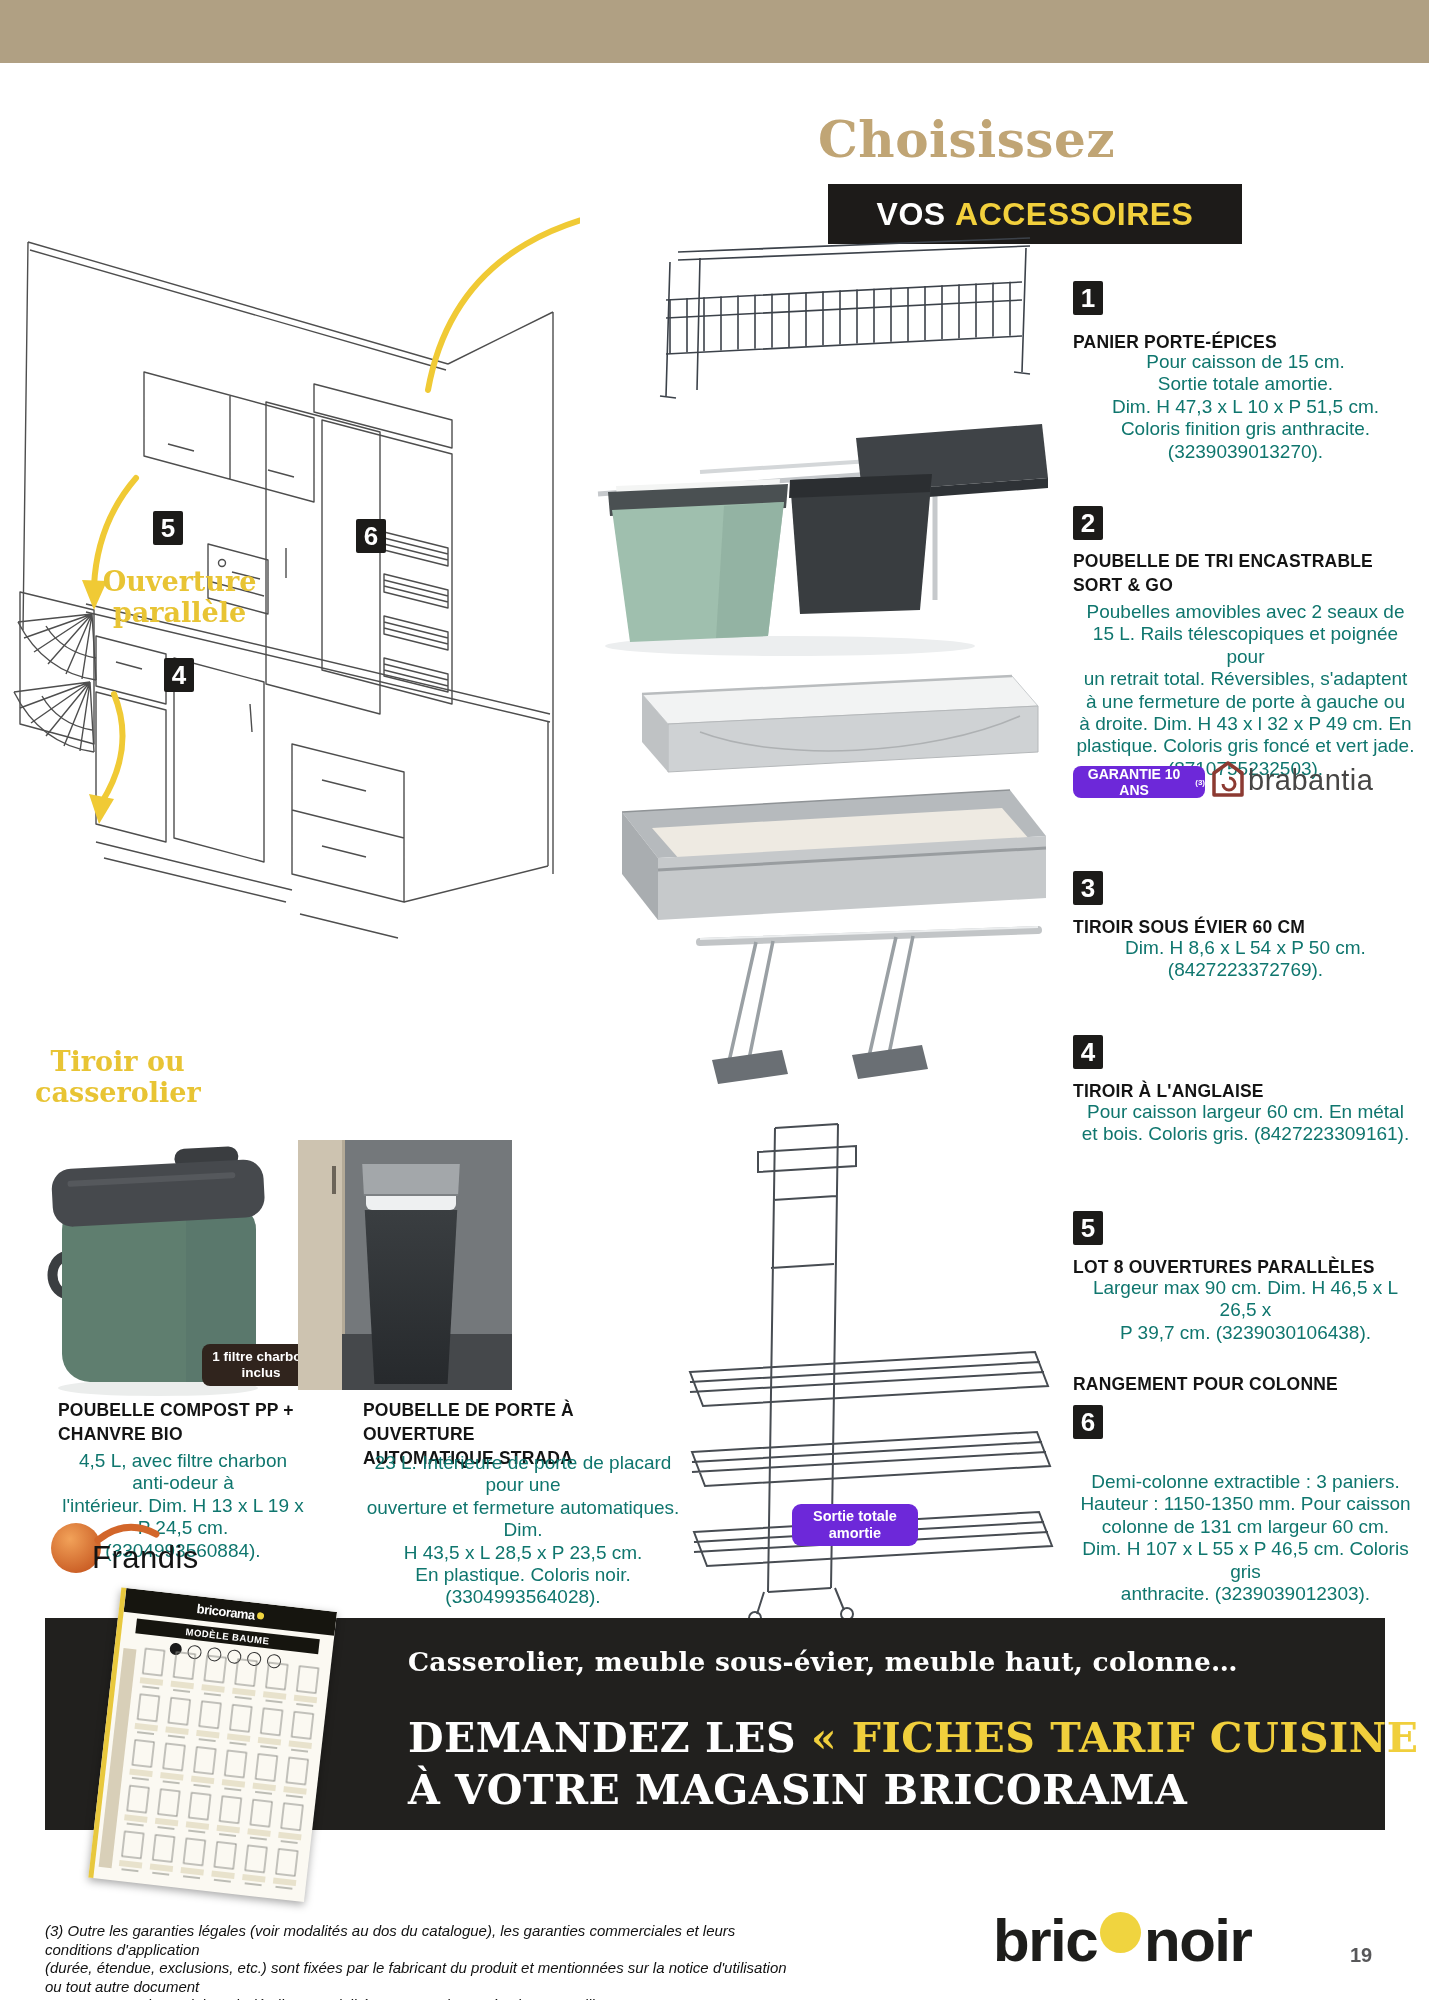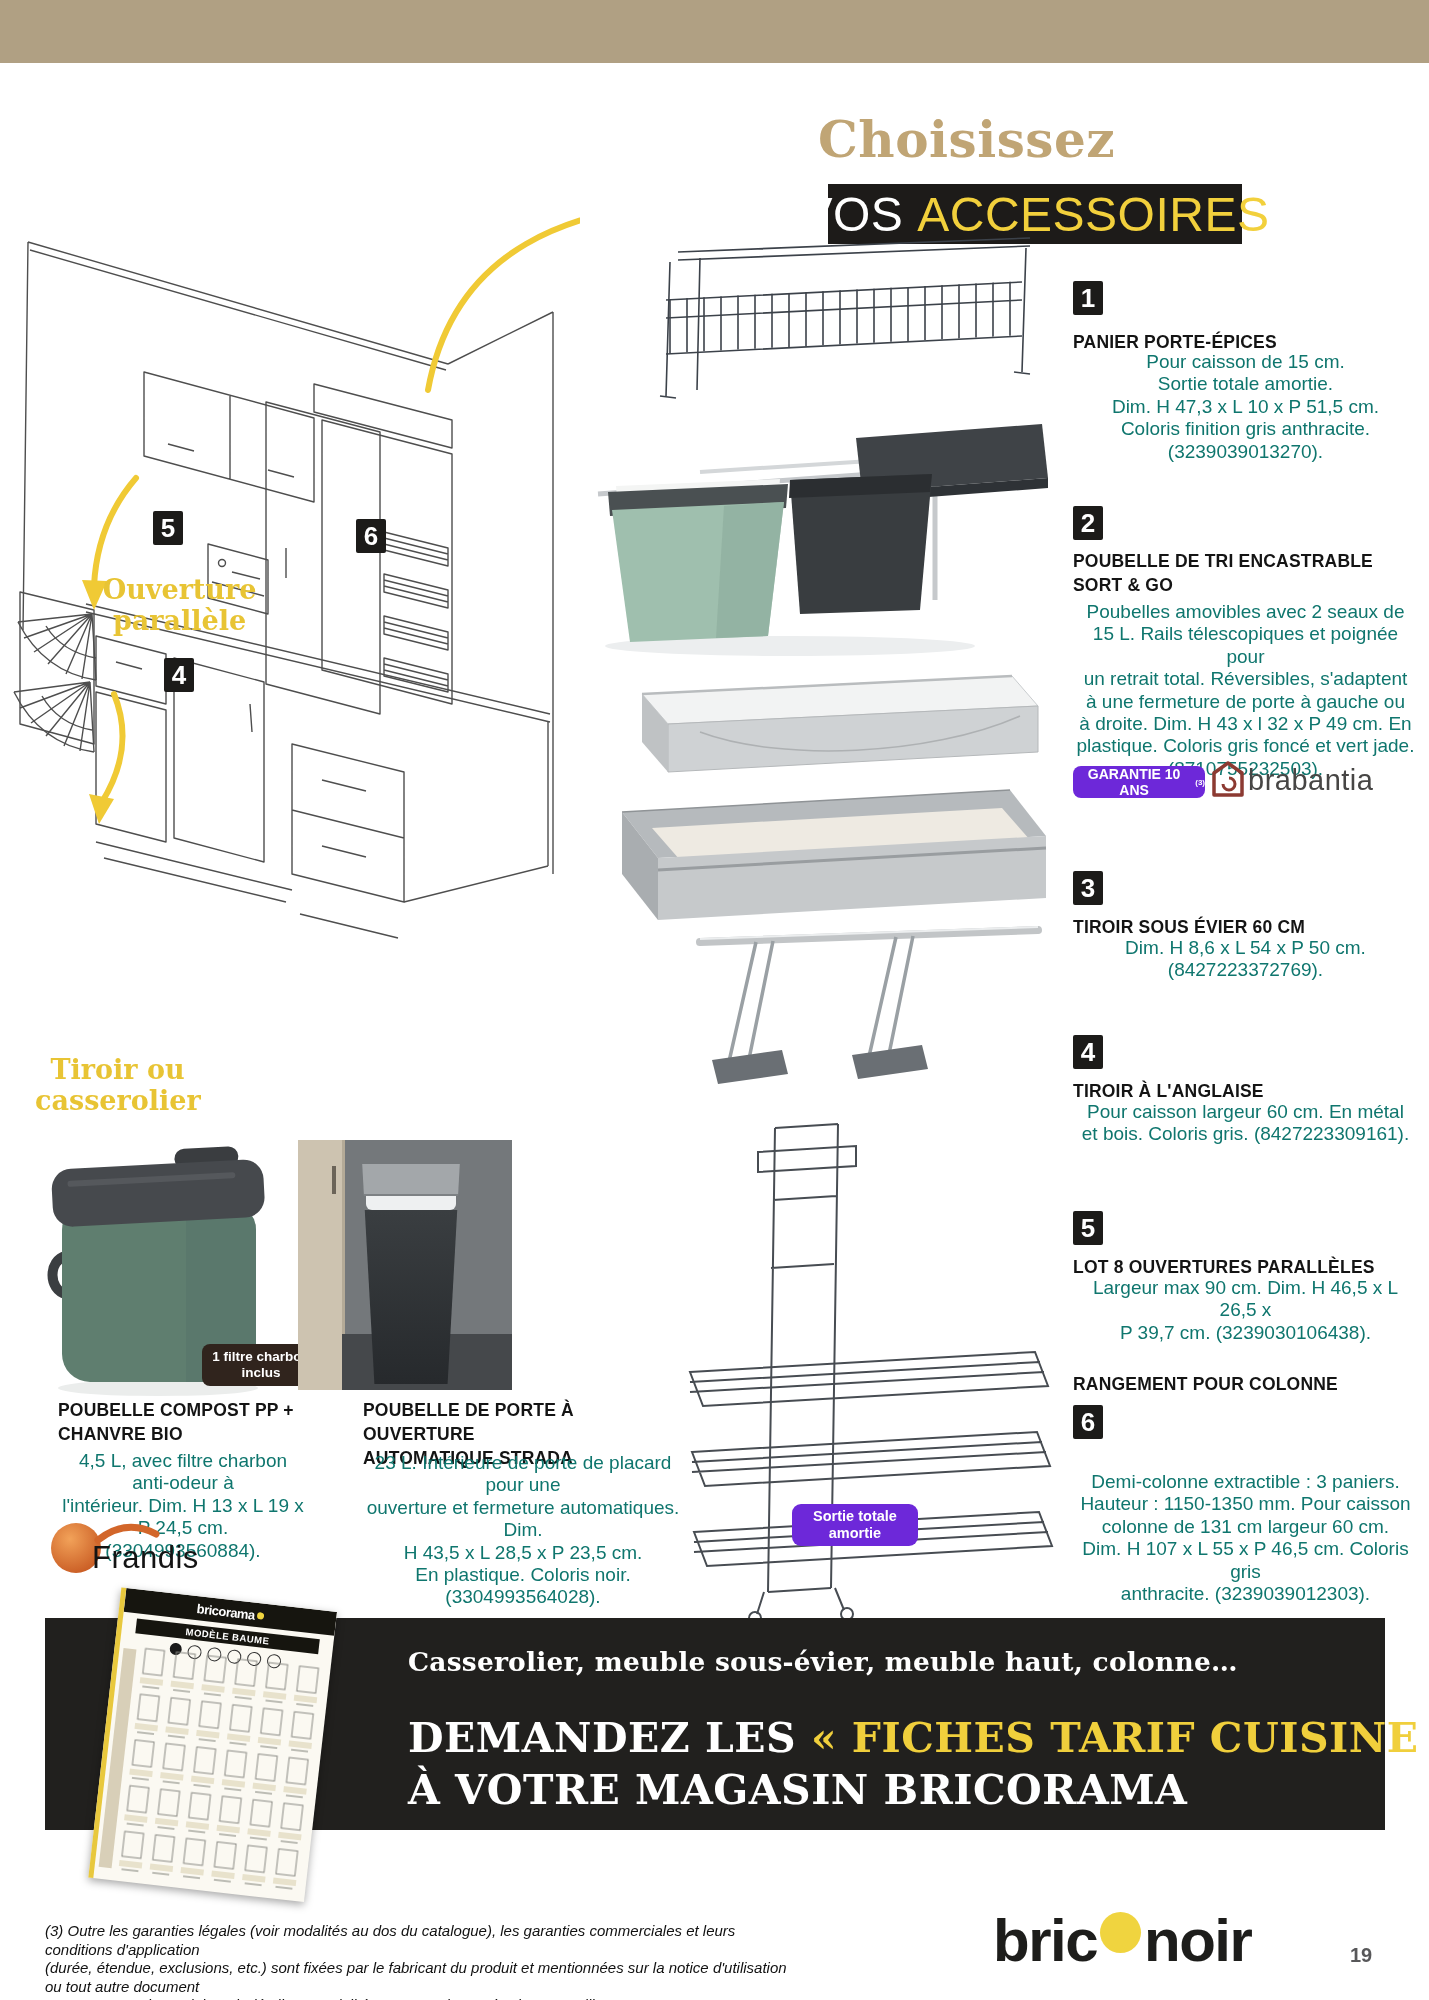--- a/index.html
+++ b/index.html
@@ -3,29 +3,29 @@
 <meta charset="utf-8">
 <style>
   html,body{margin:0;padding:0;background:#e8e8e8;}
   .page{position:relative;width:1429px;height:2000px;background:#ffffff;overflow:hidden;
         font-family:"Liberation Sans",sans-serif;margin:0 auto;}
   .abs{position:absolute;}
   .topbar{left:0;top:0;width:1429px;height:63px;background:#b0a083;}
   .title-tan{font-family:"DejaVu Serif",serif;font-weight:bold;font-size:50px;color:#c0a575;letter-spacing:.5px;}
   .vosbox{left:828px;top:184px;width:414px;height:60px;background:#1d1b19;display:flex;align-items:center;justify-content:center;}
   .vosbox .w{color:#ffffff;} .vosbox .y{color:#f2d03c;}
-  .vosline{font-weight:normal;font-size:48px;letter-spacing:.5px;white-space:pre;text-align:center;}
+  .vosline{font-weight:bold;font-size:32px;letter-spacing:.5px;white-space:pre;text-align:center;}
   .tag{width:30px;height:34px;background:#1c1b19;color:#ffffff;font-weight:bold;font-size:26px;
        display:flex;align-items:center;justify-content:center;border-radius:2px;}
   .ptitle{font-weight:bold;font-size:17.5px;line-height:24px;color:#141414;white-space:pre-line;letter-spacing:.2px;width:345px;}
   .pbody{font-size:19px;line-height:22.4px;color:#0f766e;white-space:pre-line;width:345px;text-align:center;}
   .badge{background:#6d28d9;color:#ffffff;border-radius:8px;display:flex;align-items:center;justify-content:center;
          text-align:center;font-weight:bold;white-space:pre-line;}
   .ylabel{font-family:"DejaVu Serif",serif;font-weight:bold;font-size:27px;line-height:31px;color:#e8c434;
-          white-space:pre-line;text-align:center;margin-top:8px;}
+          white-space:pre-line;text-align:center;}
   .brabtext{font-size:29px;color:#474645;letter-spacing:.5px;}
   .banner{left:45px;top:1618px;width:1340px;height:212px;background:#21201e;}
   .bserif{font-family:"DejaVu Serif",serif;font-weight:bold;font-size:26.5px;color:#ffffff;letter-spacing:.2px;}
   .bbig{font-family:"DejaVu Serif",serif;font-weight:bold;font-size:41px;color:#ffffff;letter-spacing:.5px;white-space:pre;}
   .bbig .y{color:#f0cf3c;}
   .card{left:120px;top:1612px;width:212px;height:292px;background:#fbf9f2;transform:rotate(6.5deg);
         transform-origin:top right;border-left:5px solid #e8c83d;box-shadow:0 3px 8px rgba(0,0,0,.35);overflow:hidden;}
   .cardbar{background:#16150f;color:#fff;display:flex;align-items:center;justify-content:center;}
   .legal{font-size:15px;line-height:18.5px;font-style:italic;color:#111111;white-space:pre-line;}
   .logo{font-weight:bold;font-size:60px;color:#1d1d1b;letter-spacing:-1.5px;display:flex;align-items:flex-start;}

